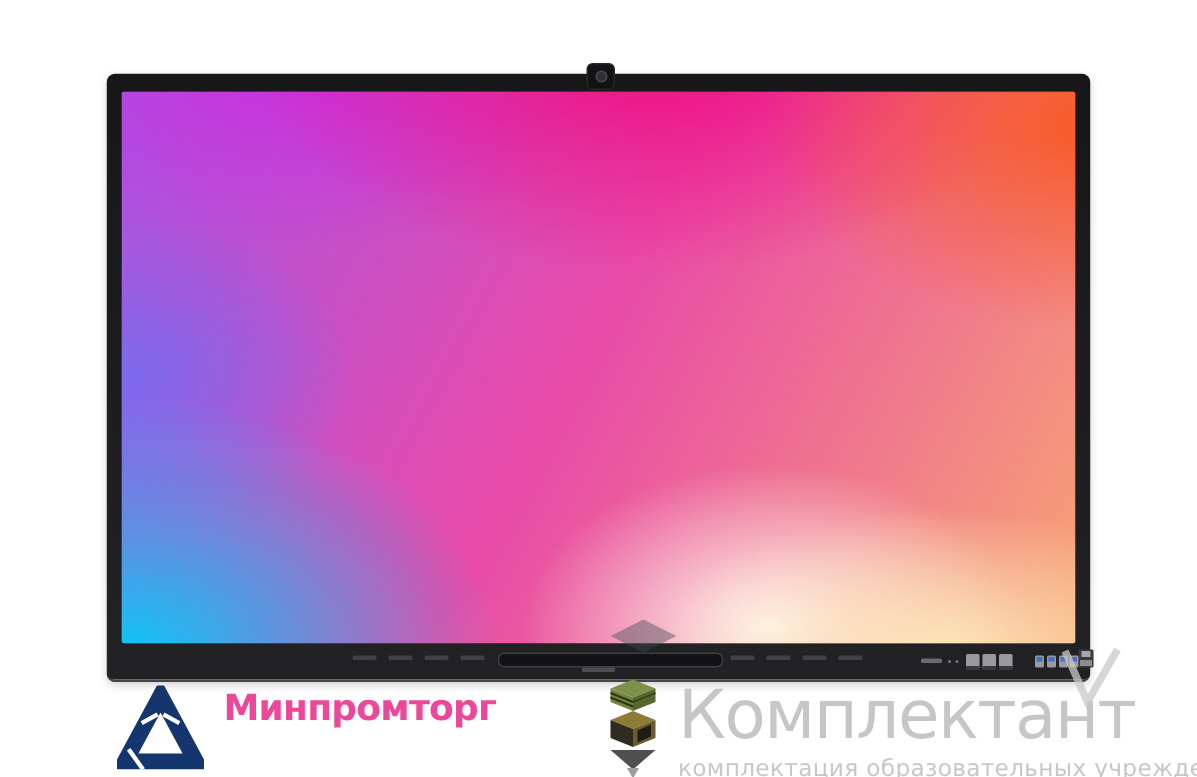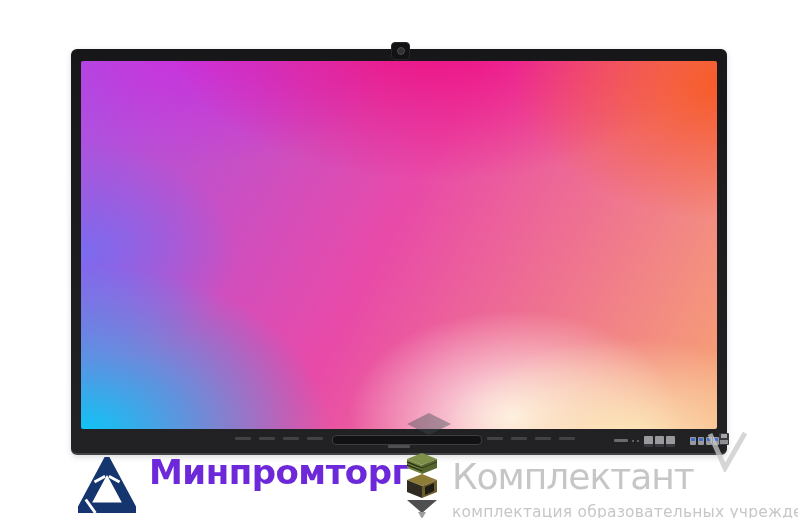--- a/index.html
+++ b/index.html
@@ -41,27 +41,27 @@
   .p-usbb i{position:absolute;left:2px;top:1px;width:6px;height:4px;background:#a7a7ab;}
   .p-usbb u{position:absolute;left:1px;top:7px;width:8px;height:4px;background:#8e8e92;}
   .p-usb{position:absolute;top:4px;width:6px;height:8px;background:#9a9a9e;border-radius:1px;}
   .p-usb i{position:absolute;left:1px;top:1px;width:4px;height:3px;background:#3f6fd0;}
 
   
   .wm-diamond{position:absolute;left:407px;top:413px;z-index:6;}
   .wm-icon{position:absolute;left:404px;top:453px;z-index:6;}
   .wm-check{position:absolute;left:706px;top:432px;z-index:6;opacity:.75;}
   .wm-text{position:absolute;left:452px;top:452px;z-index:2;width:346px;}
-  .wm-title{font-size:36px;line-height:50px;letter-spacing:-1px;color:#c6c6c6;
+  .wm-title{font-size:45px;line-height:50px;letter-spacing:-1px;color:#c6c6c6;
             font-weight:500;white-space:nowrap;}
   .wm-sub{margin-top:1px;font-size:15.5px;letter-spacing:.2px;color:#c7c7c7;white-space:nowrap;}
 
   
   .mpt{position:absolute;left:78px;top:457px;display:flex;align-items:flex-start;}
-  .mpt-text{margin-left:13px;color:#6d28d9;font-weight:800;font-size:34px;line-height:26px;
+  .mpt-text{margin-left:13px;color:#ec4899;font-weight:800;font-size:24px;line-height:26px;
             letter-spacing:-.5px;padding-top:2px;white-space:nowrap;}
 </style>
 </head>
 <body>
 
 <div id="stage">
 
   <div class="monitor">
     <div class="camera">
       <div class="camera-lens"></div>

